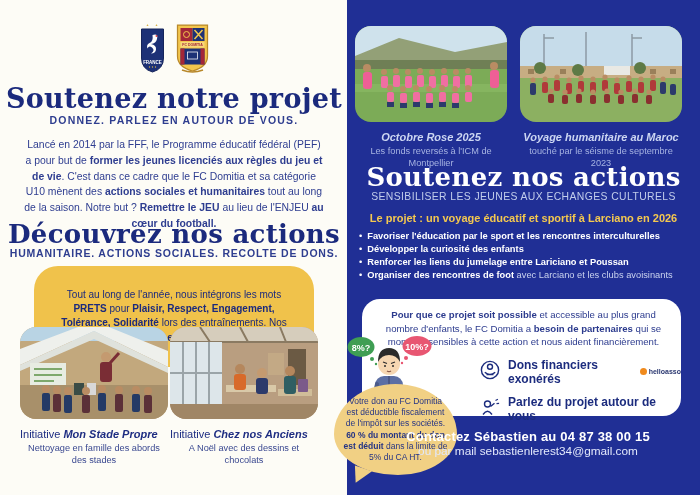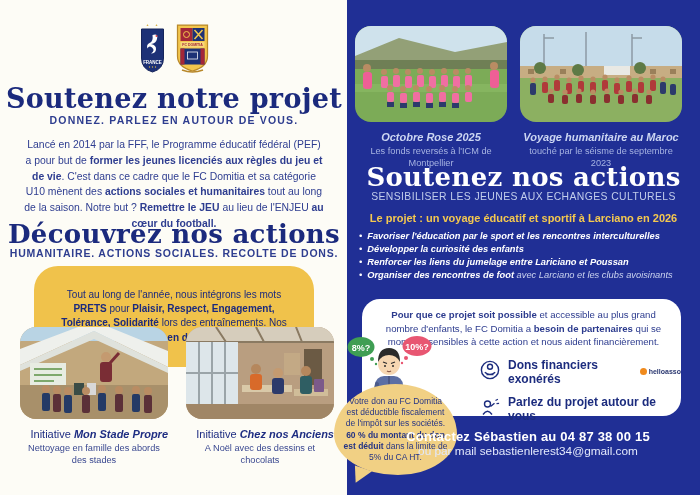--- a/index.html
+++ b/index.html
@@ -18,37 +18,37 @@
   .title-left { left:0; top:83px; width:348px; font-size:27px; color:#1b2a7d; }
   .sub-left { left:0; top:114px; width:348px; font-size:10.5px; letter-spacing:1.2px; color:#2e3d8f; font-weight:600; }
   .intro { left:24px; top:137px; width:300px; font-size:10.4px; line-height:1.52; color:#2e3d90; }
   .title-left2 { left:0; top:219px; width:348px; font-size:26px; color:#1b2a7d; }
   .sub-left2 { left:0; top:247px; width:348px; font-size:10.5px; letter-spacing:.8px; color:#2e3d8f; font-weight:600; }
   .values-box { left:34px; top:266px; width:280px; background:#f0c24b; border-radius:24px; padding:22px 16px; font-size:10px; line-height:1.42; color:#1b2a7d; }
 
   .figure { width:152px; }
   .photo { border-radius:16px; overflow:hidden; display:block; }
   .photo svg { display:block; }
-  .fig-cap { margin-top:9px; font-size:11px; color:#1e2d82; text-align:right; }
+  .fig-cap { margin-top:9px; font-size:11px; color:#1e2d82; text-align:left; }
   .fig-cap .bseg { font-style:italic; }
   .fig-sub { margin-top:3px; font-size:9.2px; color:#3a4890; text-align:center; line-height:1.25; }
 
   .fig1 { left:20px; top:327px; width:148px; }
-  .fig2 { left:186px; top:327px; width:148px; }
+  .fig2 { left:170px; top:327px; width:148px; }
 
   
   .fig3 { left:355px; top:26px; width:152px; }
   .fig4 { left:520px; top:26px; width:162px; }
   .fig-cap-r { margin-top:9px; font-size:11px; font-weight:700; font-style:italic; color:#ccd6f2; text-align:center; }
   .fig-sub-r { margin-top:3px; font-size:9.2px; color:#a6b3e2; text-align:center; line-height:1.25; }
 
   .title-right { left:347px; top:162px; width:353px; font-size:26px; color:#ffffff; }
   .sub-right { left:347px; top:191px; width:353px; font-size:10.4px; letter-spacing:.4px; color:#c2cdeb; }
   .project-line { left:347px; top:212px; width:353px; font-size:11px; font-weight:700; color:#f4c84f; }
-  .bullets { left:359px; top:230px; width:340px; list-style:none;font-style:italic; }
+  .bullets { left:359px; top:230px; width:340px; list-style:none; }
   .bullets li { font-size:9.3px; color:#ffffff; line-height:1.4; white-space:nowrap; }
   .bullets li::before { content:"•"; margin-right:5px; }
   .bullets .bseg { font-weight:700; }
   .bullets li span:not(.bseg) { color:#c9d2ee; }
 
   .engage-chip { left:362px; top:274px; background:#ffffff; border-radius:10px; padding:4px 14px 6px;
                  font-size:16px; color:#1b2a7d; }
   .white-box { left:362px; top:299px; width:319px; height:117px; background:#ffffff; border-radius:18px; }
   .partner-text { padding:9px 13px 0 17px; font-size:9.6px; line-height:1.42; color:#2c3b8e; text-align:center; }
   .engage-row { display:flex; align-items:center; gap:8px; margin:9px 0 0 118px; }

